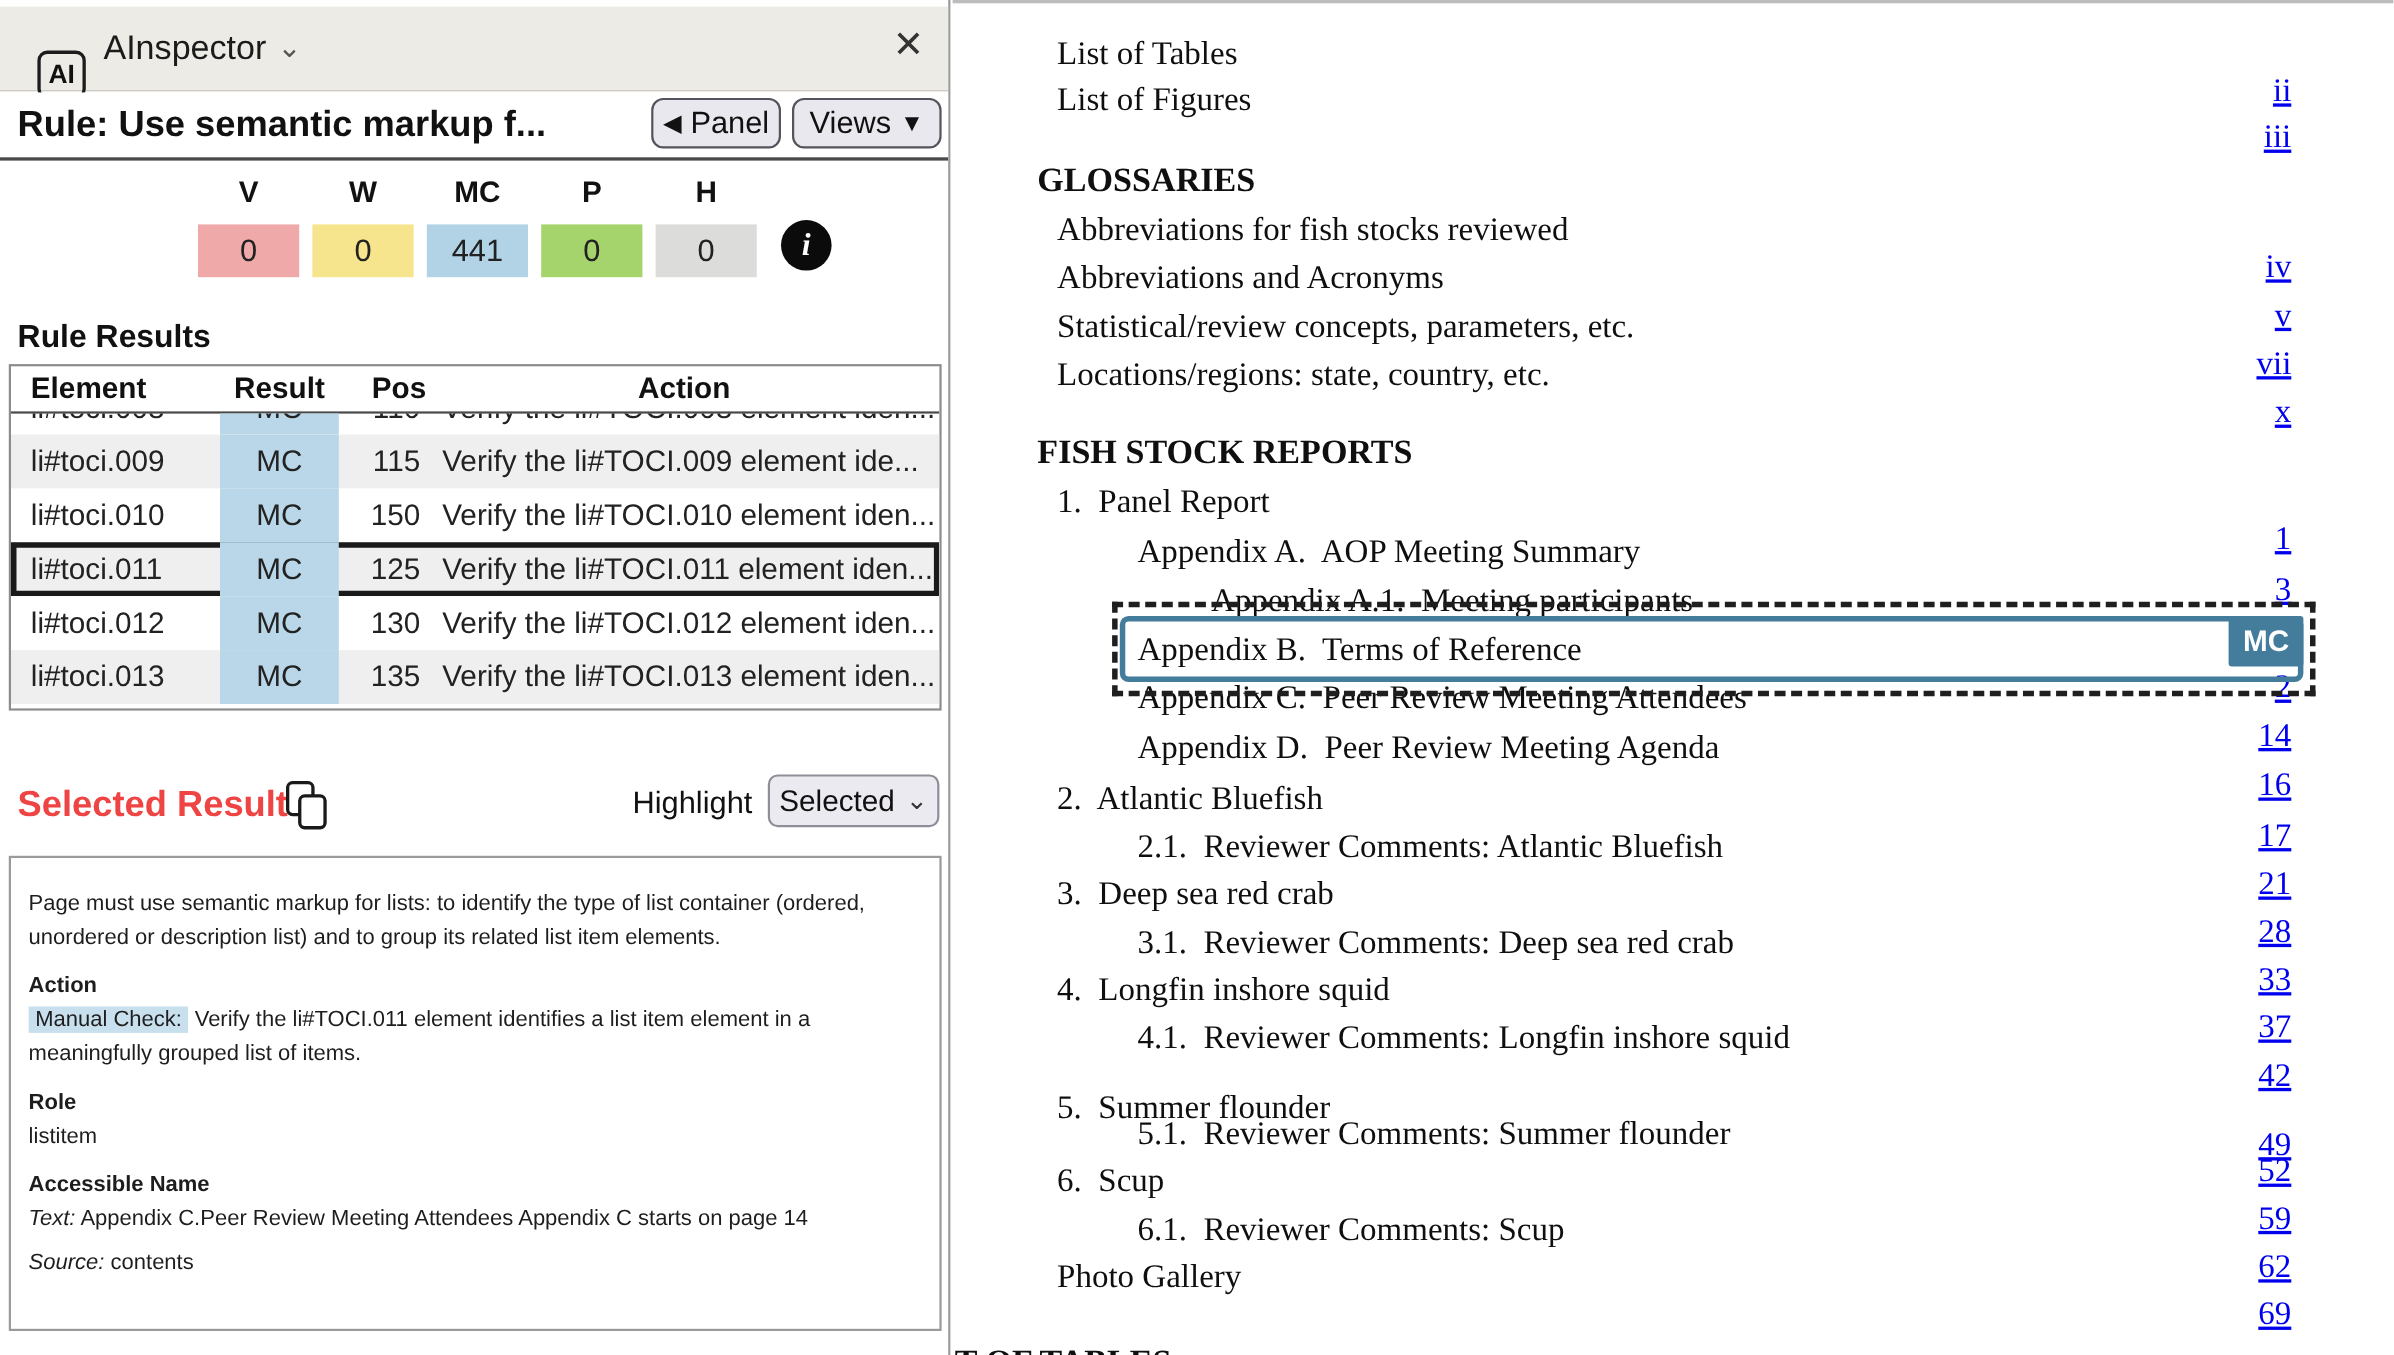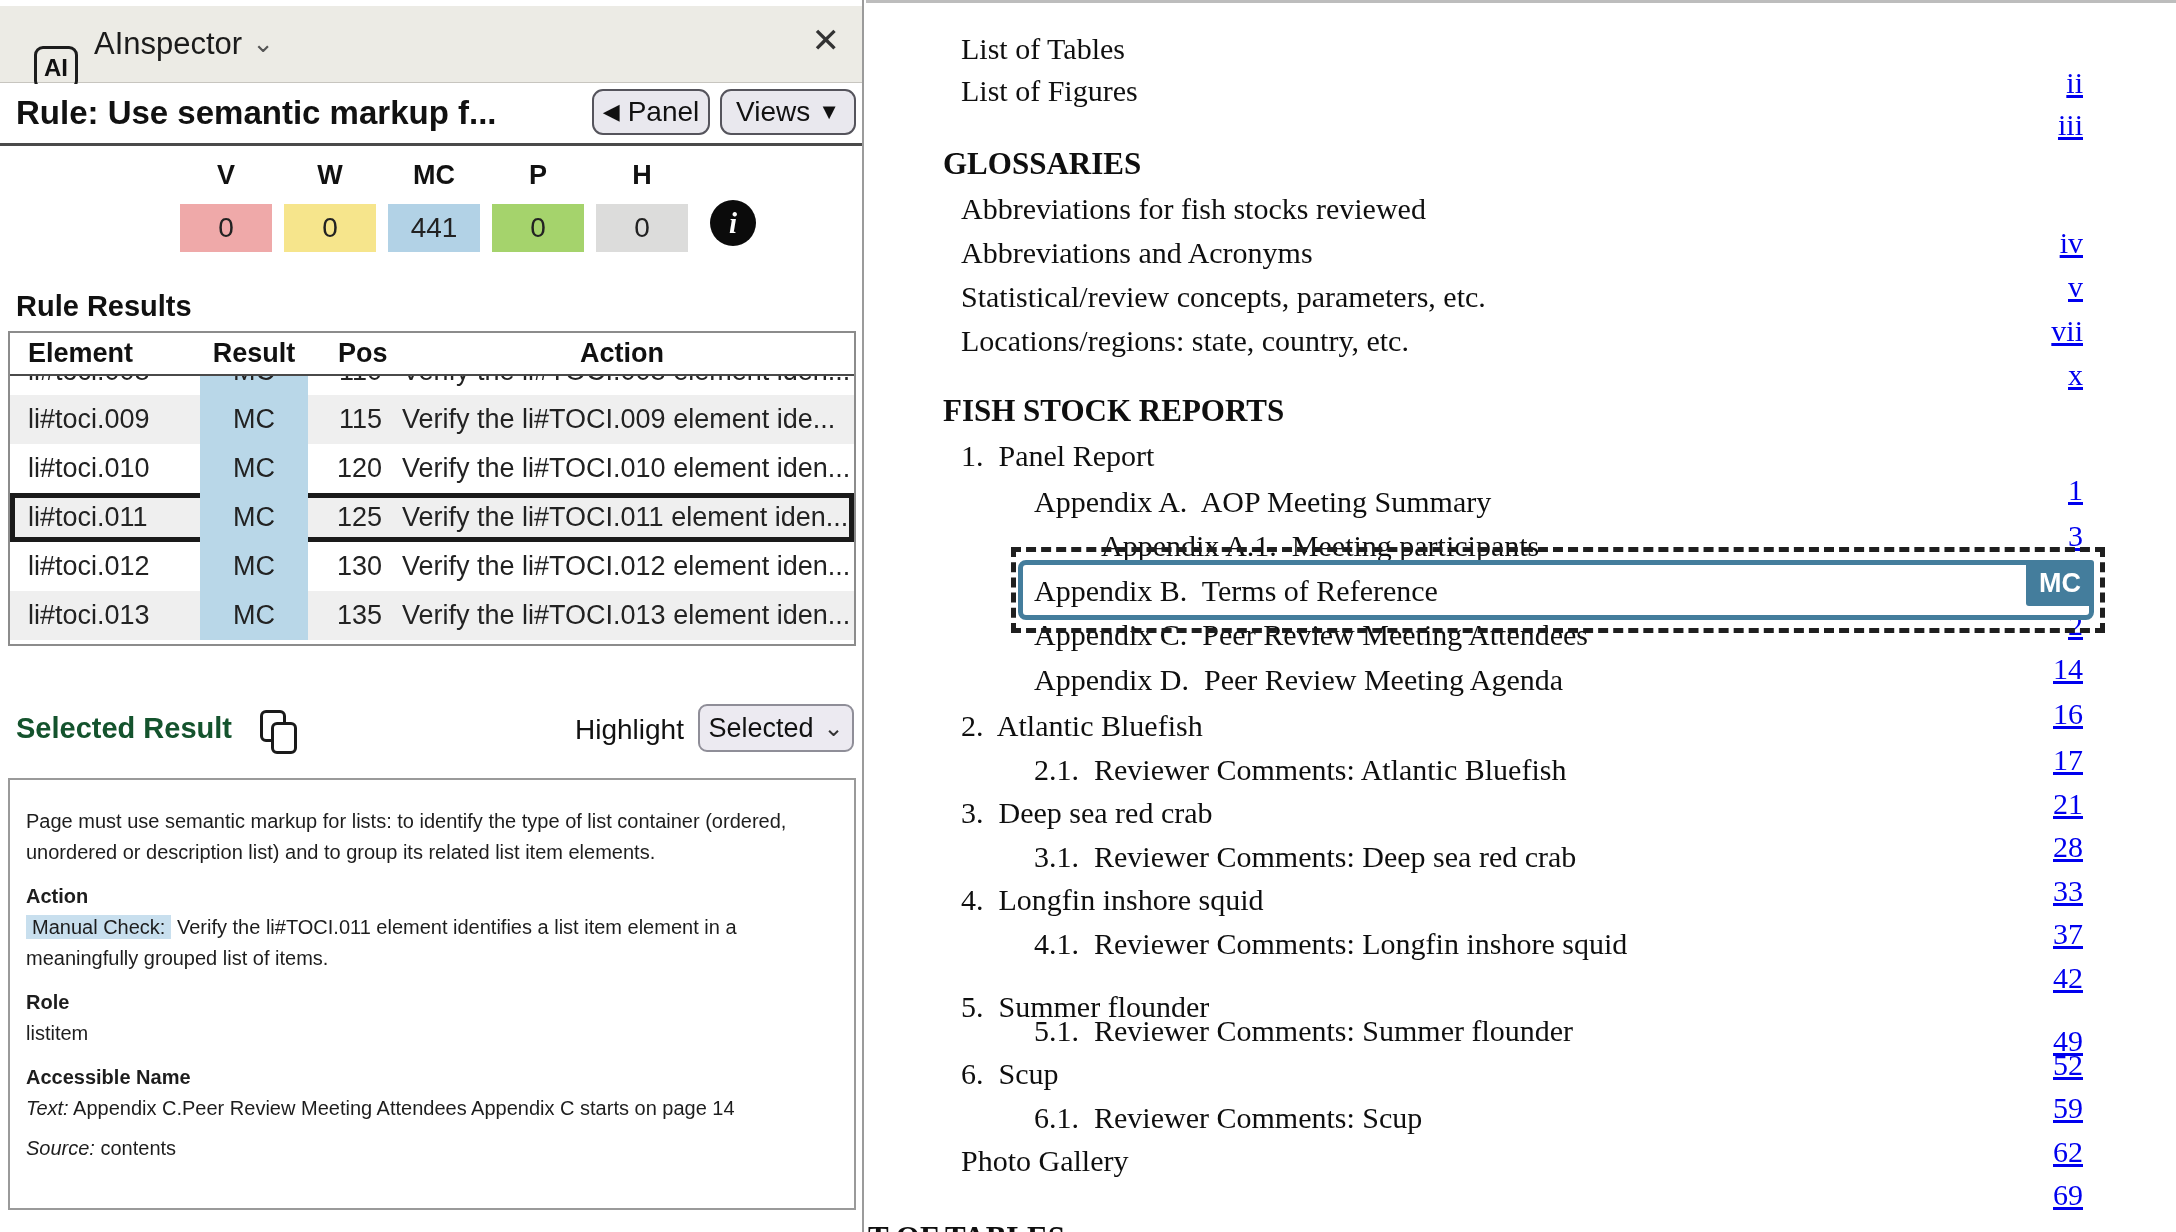--- a/index.html
+++ b/index.html
@@ -57,21 +57,21 @@
   .rr-row.selected { background:#efefef; box-shadow:inset 0 0 0 5px #1a1a1a; }
   .cell-el { padding-left:18px; white-space:nowrap; }
   .cell-res { background:#b9d7e8; text-align:center; height:100%;
               display:flex; align-items:center; justify-content:center; }
   .cell-pos { text-align:right; padding-right:8px; }
   .cell-act { padding-left:12px; white-space:nowrap; overflow:hidden; }
   .rr-clip { height:19px; overflow:hidden; }
   .rr-clip .rr-row { margin-top:-28px; height:47px; }
 
   .sel-header { position:absolute; left:0; top:704px; width:864px; height:62px; }
-  .sel-heading { position:absolute; left:16px; top:8px; font-size:29px; font-weight:bold; color:#14532d; }
+  .sel-heading { position:absolute; left:16px; top:8px; font-size:33px; font-weight:bold; color:#ef4444; }
   .copy-icon { position:absolute; left:260px; top:6px; width:40px; height:48px; }
   .copy-icon .sq { position:absolute; width:26px; height:32px; border:3px solid #1a1a1a;
                    border-radius:6px; background:#fff; }
   .copy-icon .sq1 { left:0; top:0; }
   .copy-icon .sq2 { left:11px; top:12px; }
   .hl-label { position:absolute; left:575px; top:10px; font-size:28px; color:#111; }
   .hl-select { position:absolute; right:10px; top:0; width:156px; height:48px;
                background:#eceaf1; border:2px solid #8f8e98; border-radius:9px;
                display:flex; align-items:center; justify-content:center; gap:10px;
                font-size:27px; color:#111; }
@@ -169,21 +169,21 @@
 
       <div class="rr-grid rr-row alt">
         <div class="cell-el">li#toci.009</div>
         <div class="cell-res">MC</div>
         <div class="cell-pos">115</div>
         <div class="cell-act">Verify the li#TOCI.009 element ide...</div>
       </div>
       <div class="rr-grid rr-row">
         <div class="cell-el">li#toci.010</div>
         <div class="cell-res">MC</div>
-        <div class="cell-pos">120</div>
+        <div class="cell-pos">150</div>
         <div class="cell-act">Verify the li#TOCI.010 element iden...</div>
       </div>
       <div class="rr-grid rr-row selected">
         <div class="cell-el">li#toci.011</div>
         <div class="cell-res">MC</div>
         <div class="cell-pos">125</div>
         <div class="cell-act">Verify the li#TOCI.011 element iden...</div>
       </div>
       <div class="rr-grid rr-row">
         <div class="cell-el">li#toci.012</div>

